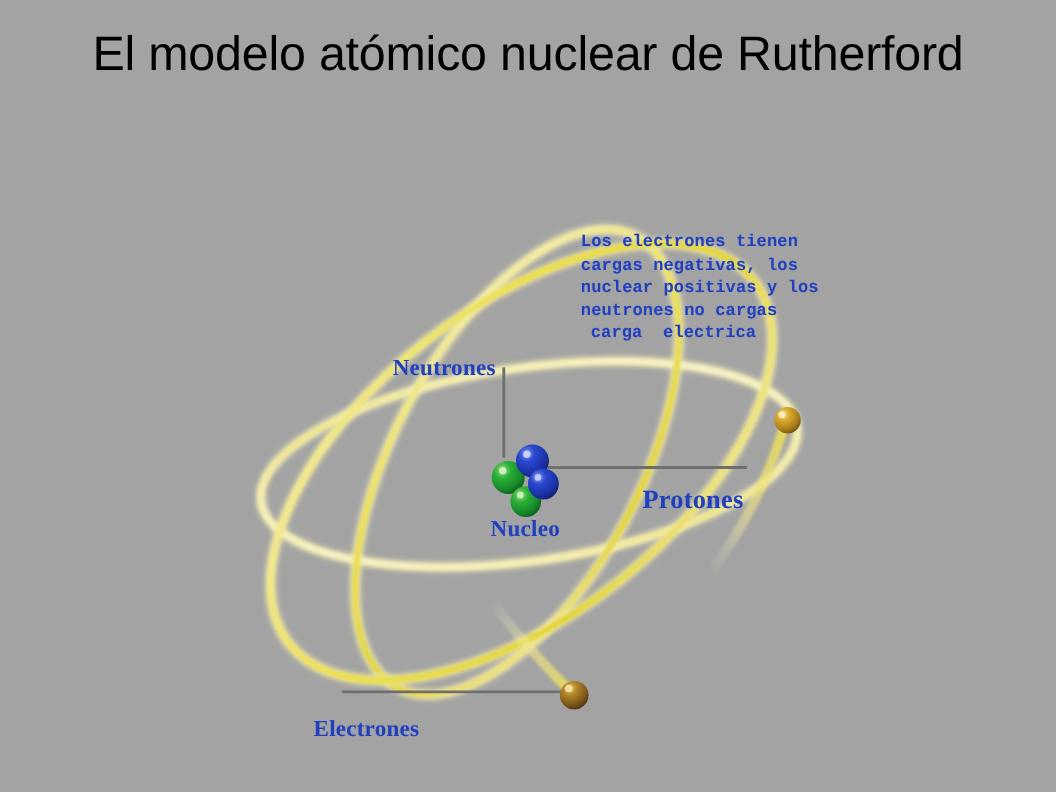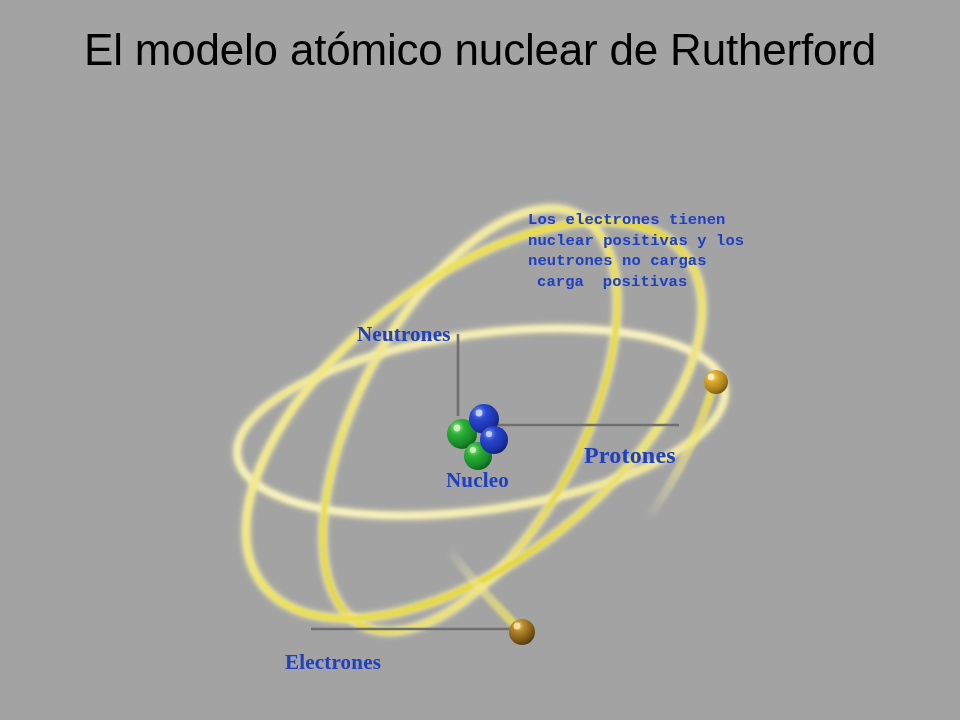--- a/index.html
+++ b/index.html
@@ -203,23 +203,24 @@
         <circle cx="711" cy="377" r="3.2" fill="#fdf2c0" opacity="0.9"></circle>
       </g>
       <g>
         <circle cx="522" cy="632" r="13" fill="url(#gradElectronBrown)"></circle>
         <circle cx="517" cy="626" r="3.4" fill="#f6e3a6" opacity="0.88"></circle>
       </g>
     </svg>
 
     <div id="charge-note">
       <div>Los electrones tienen</div>
+      <div>cargas negativas, los</div>
       <div>nuclear positivas y los</div>
       <div>neutrones no cargas</div>
-      <div class="indent">carga  positivas</div>
+      <div class="indent">carga  electrica</div>
     </div>
 
     <div class="part-label" id="label-neutrones">Neutrones</div>
 
     <div class="part-label" id="label-protones">Protones</div>
 
     <div class="part-label" id="label-nucleo">Nucleo</div>
 
     <div class="part-label" id="label-electrones">Electrones</div>
 

